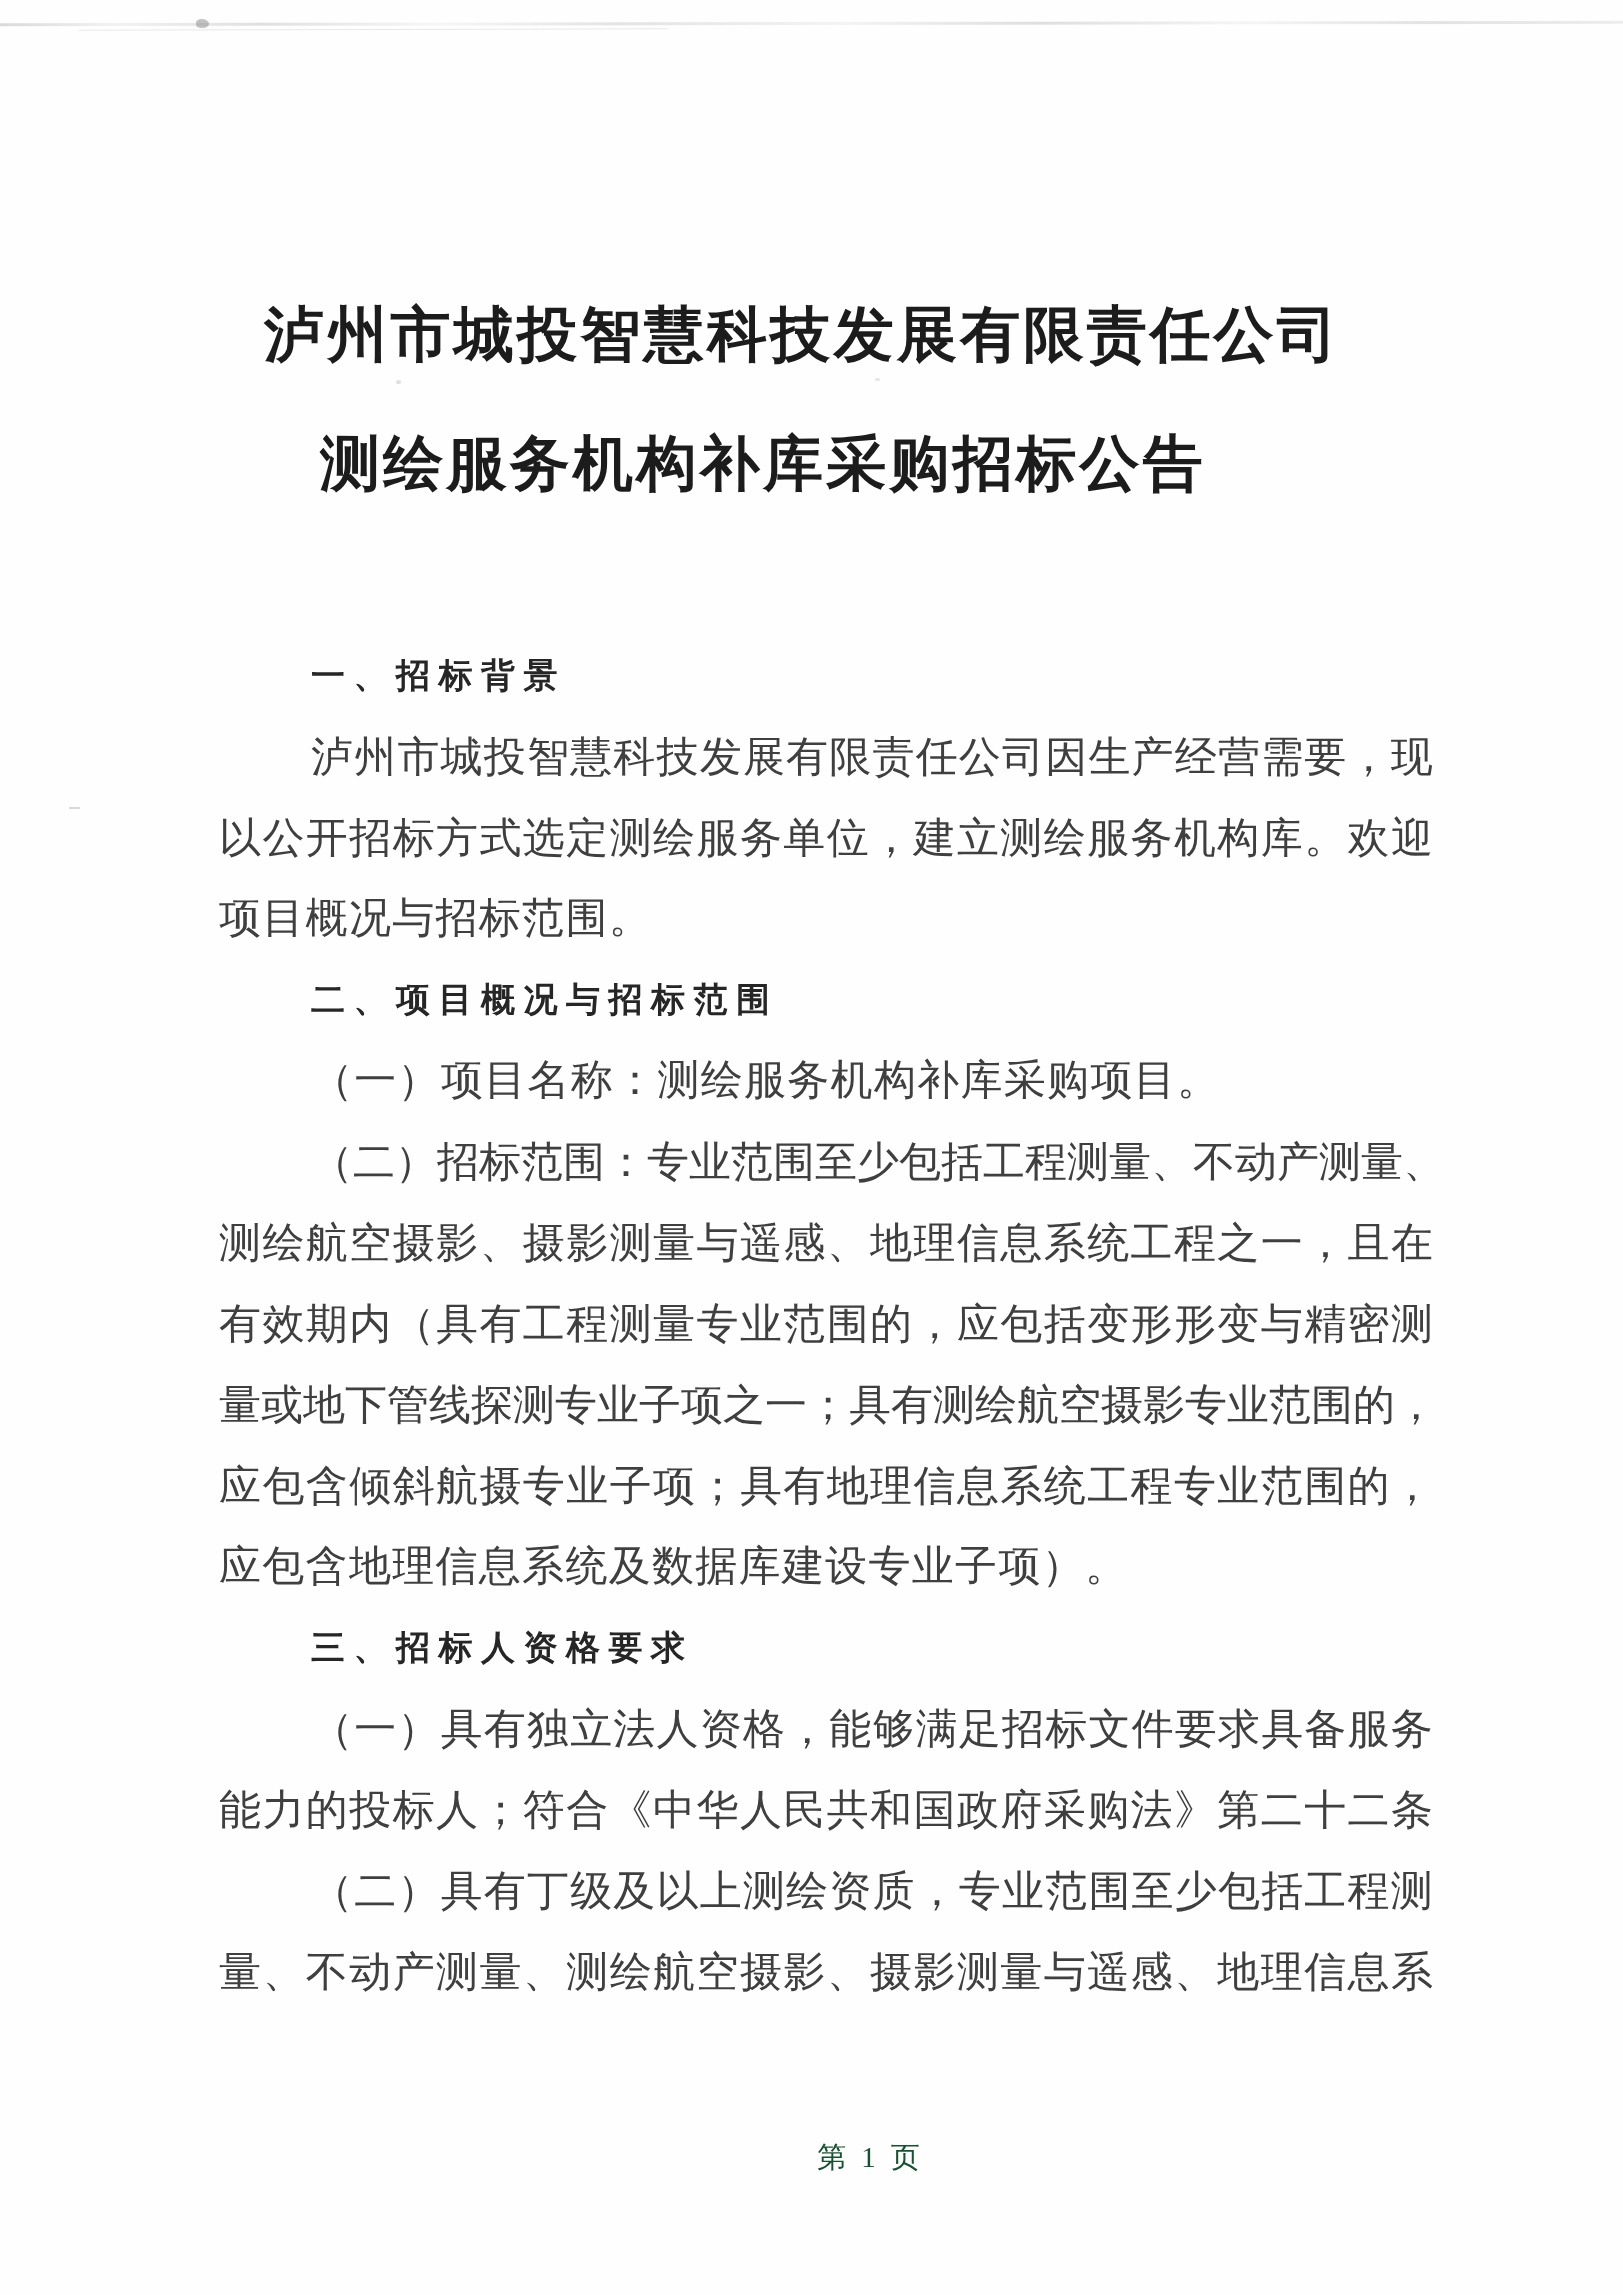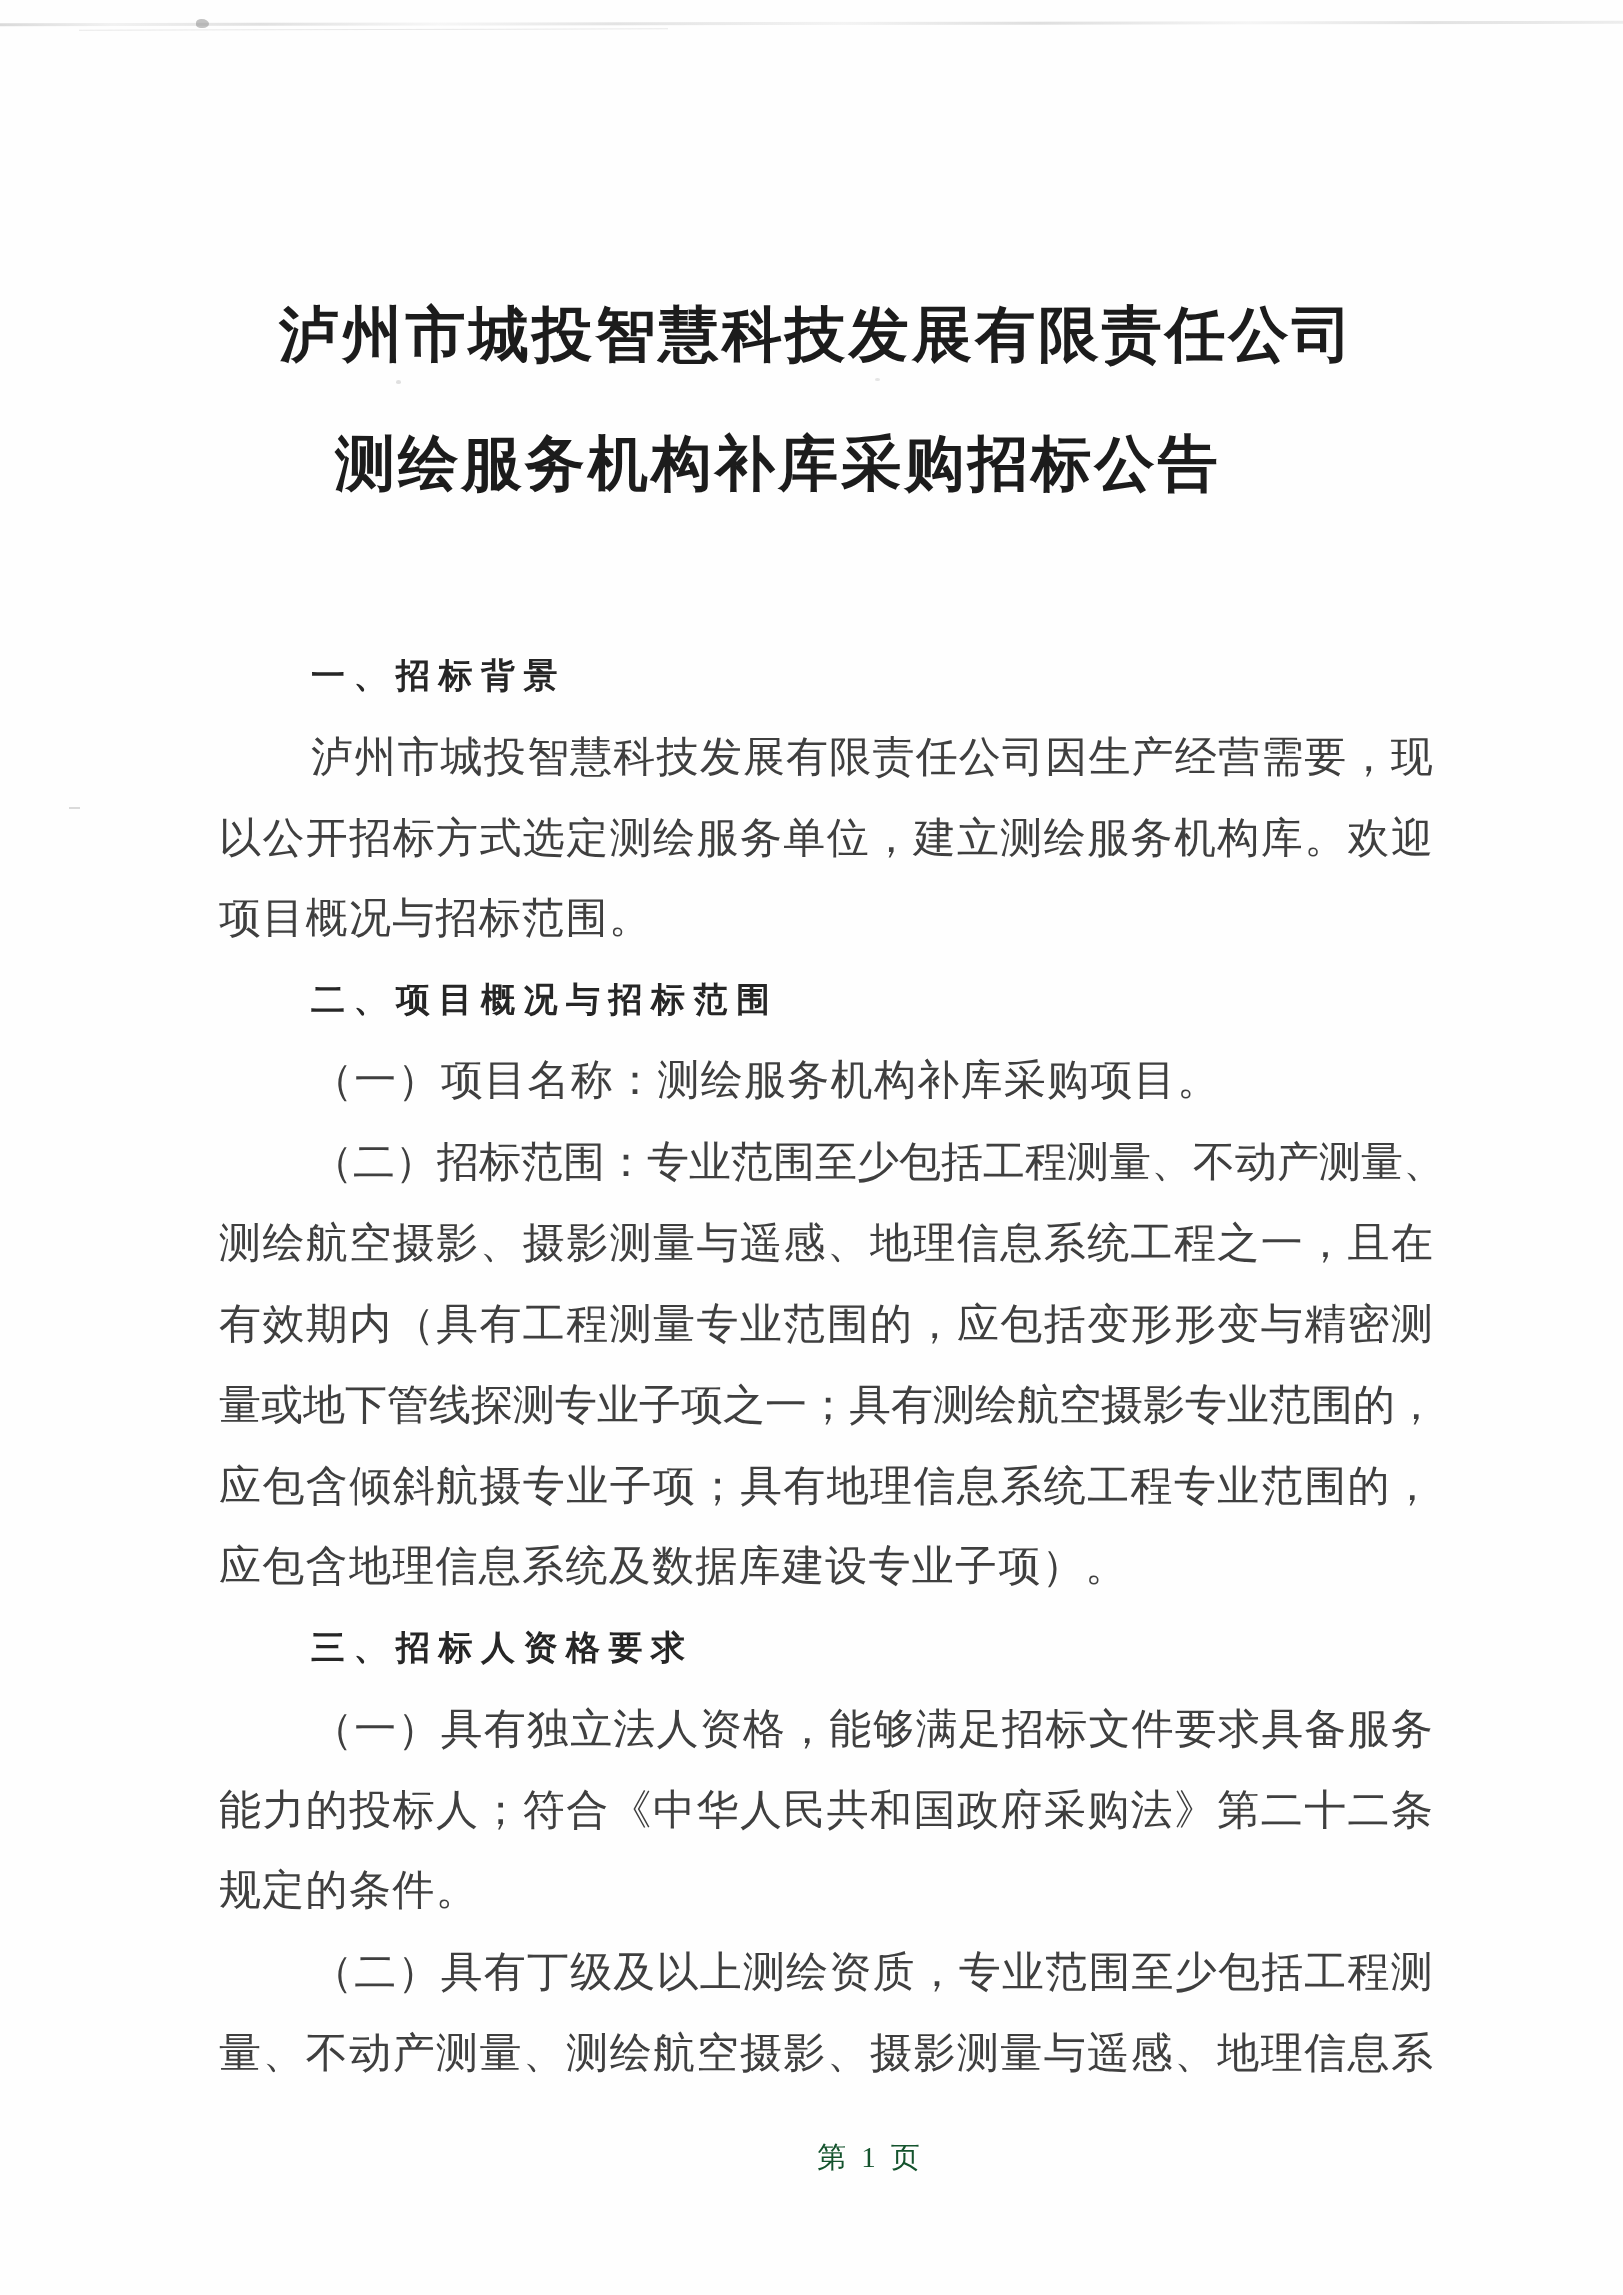--- a/index.html
+++ b/index.html
@@ -20,21 +20,21 @@
     position:absolute;top:29px;left:79px;width:589px;height:1.3px;opacity:.22;
     background:#9a9a9a;transform:rotate(-.15deg);
   }
   .speck-a{position:absolute;left:196px;top:19px;width:13px;height:8.5px;background:#8f8f8f;opacity:.55;border-radius:45% 60% 50% 40%;}
   .speck-b{position:absolute;left:396px;top:380px;width:5.2px;height:3.9px;background:#777;opacity:.22;border-radius:50%;}
   .speck-c{position:absolute;left:875px;top:378px;width:4.6px;height:3.3px;background:#777;opacity:.18;border-radius:50%;}
   .speck-d{position:absolute;left:69px;top:807px;width:10.5px;height:2px;background:#b0b0b0;opacity:.45;}
 
   
   .titleline{
-    position:absolute;left:16px;width:1602px;text-align:center;
+    position:absolute;left:1px;width:1602px;text-align:center;
     font-family:"Liberation Serif","DejaVu Serif",serif;
     font-weight:700;font-size:60px;color:#1c1c1c;letter-spacing:3.3px;white-space:nowrap;
   }
   #title-1{top:295px;}
   #title-2{top:424px;}
   #title-2 .inner{position:relative;left:-39px;margin-top:16px;}
 
   
   .content{position:absolute;left:219px;top:635px;width:1214px;}
   .line{height:81px;font-size:42px;color:#3f3f3f;white-space:nowrap;}
@@ -342,21 +342,20 @@
         <span>采</span>
         <span>购</span>
         <span>法</span>
         <span>》</span>
         <span>第</span>
         <span>二</span>
         <span>十</span>
         <span>二</span>
         <span>条</span>
       </div>
-    <div class="line plain">规定的条件。</div>
     <div class="line jz ind">
         <span>（</span>
         <span>二</span>
         <span>）</span>
         <span>具</span>
         <span>有</span>
         <span>丁</span>
         <span>级</span>
         <span>及</span>
         <span>以</span>

